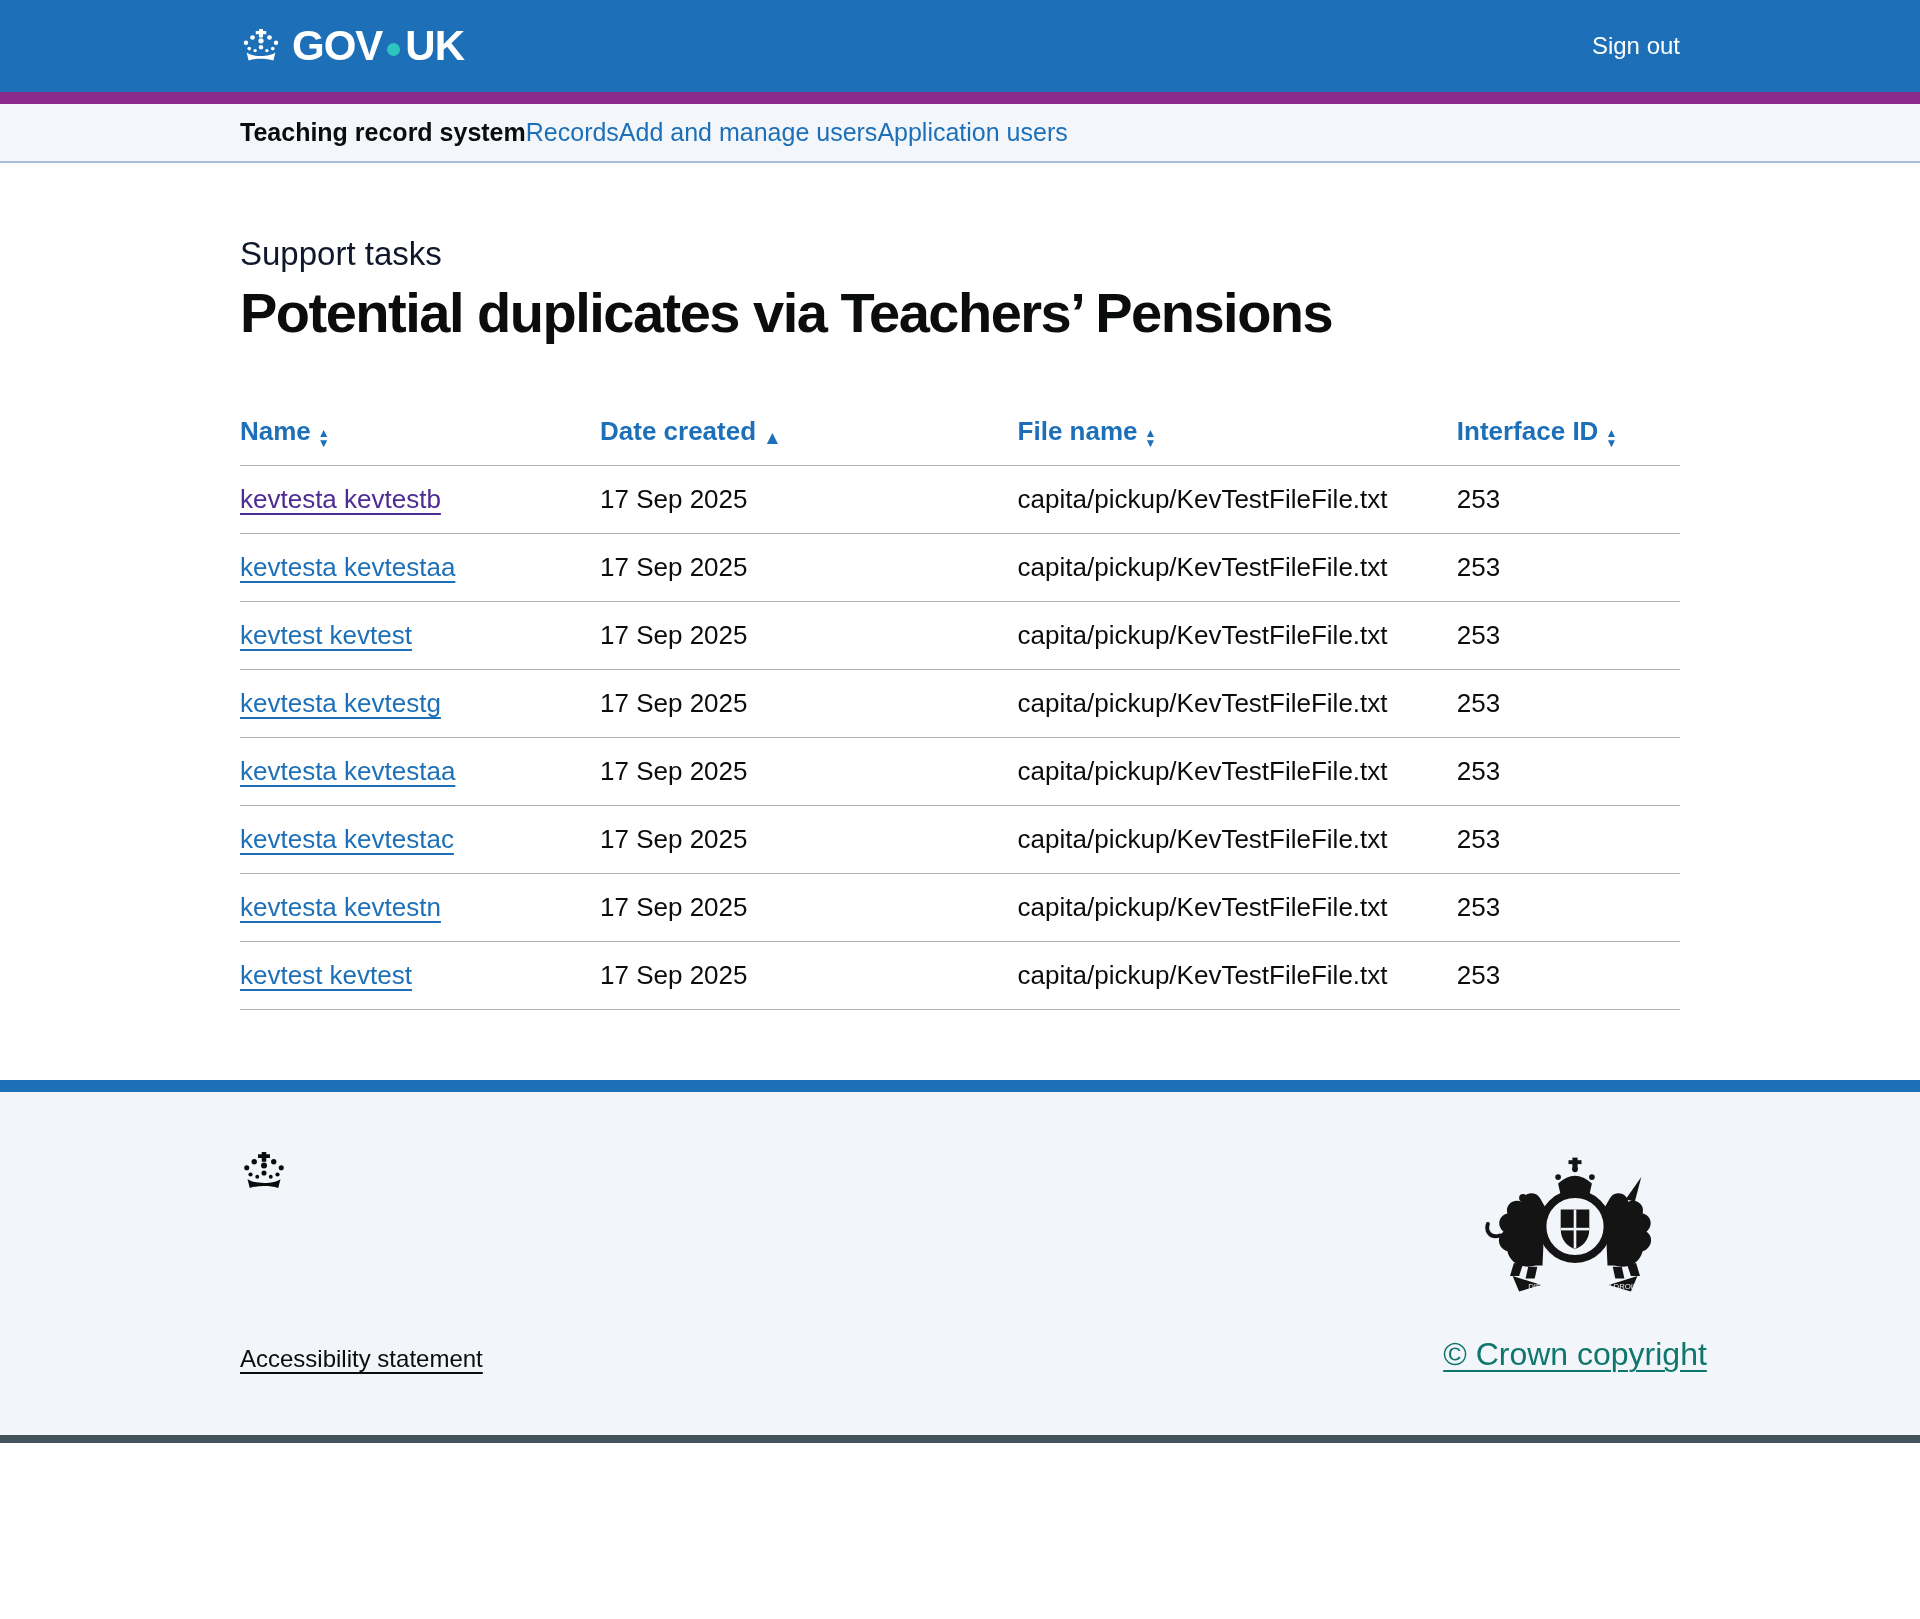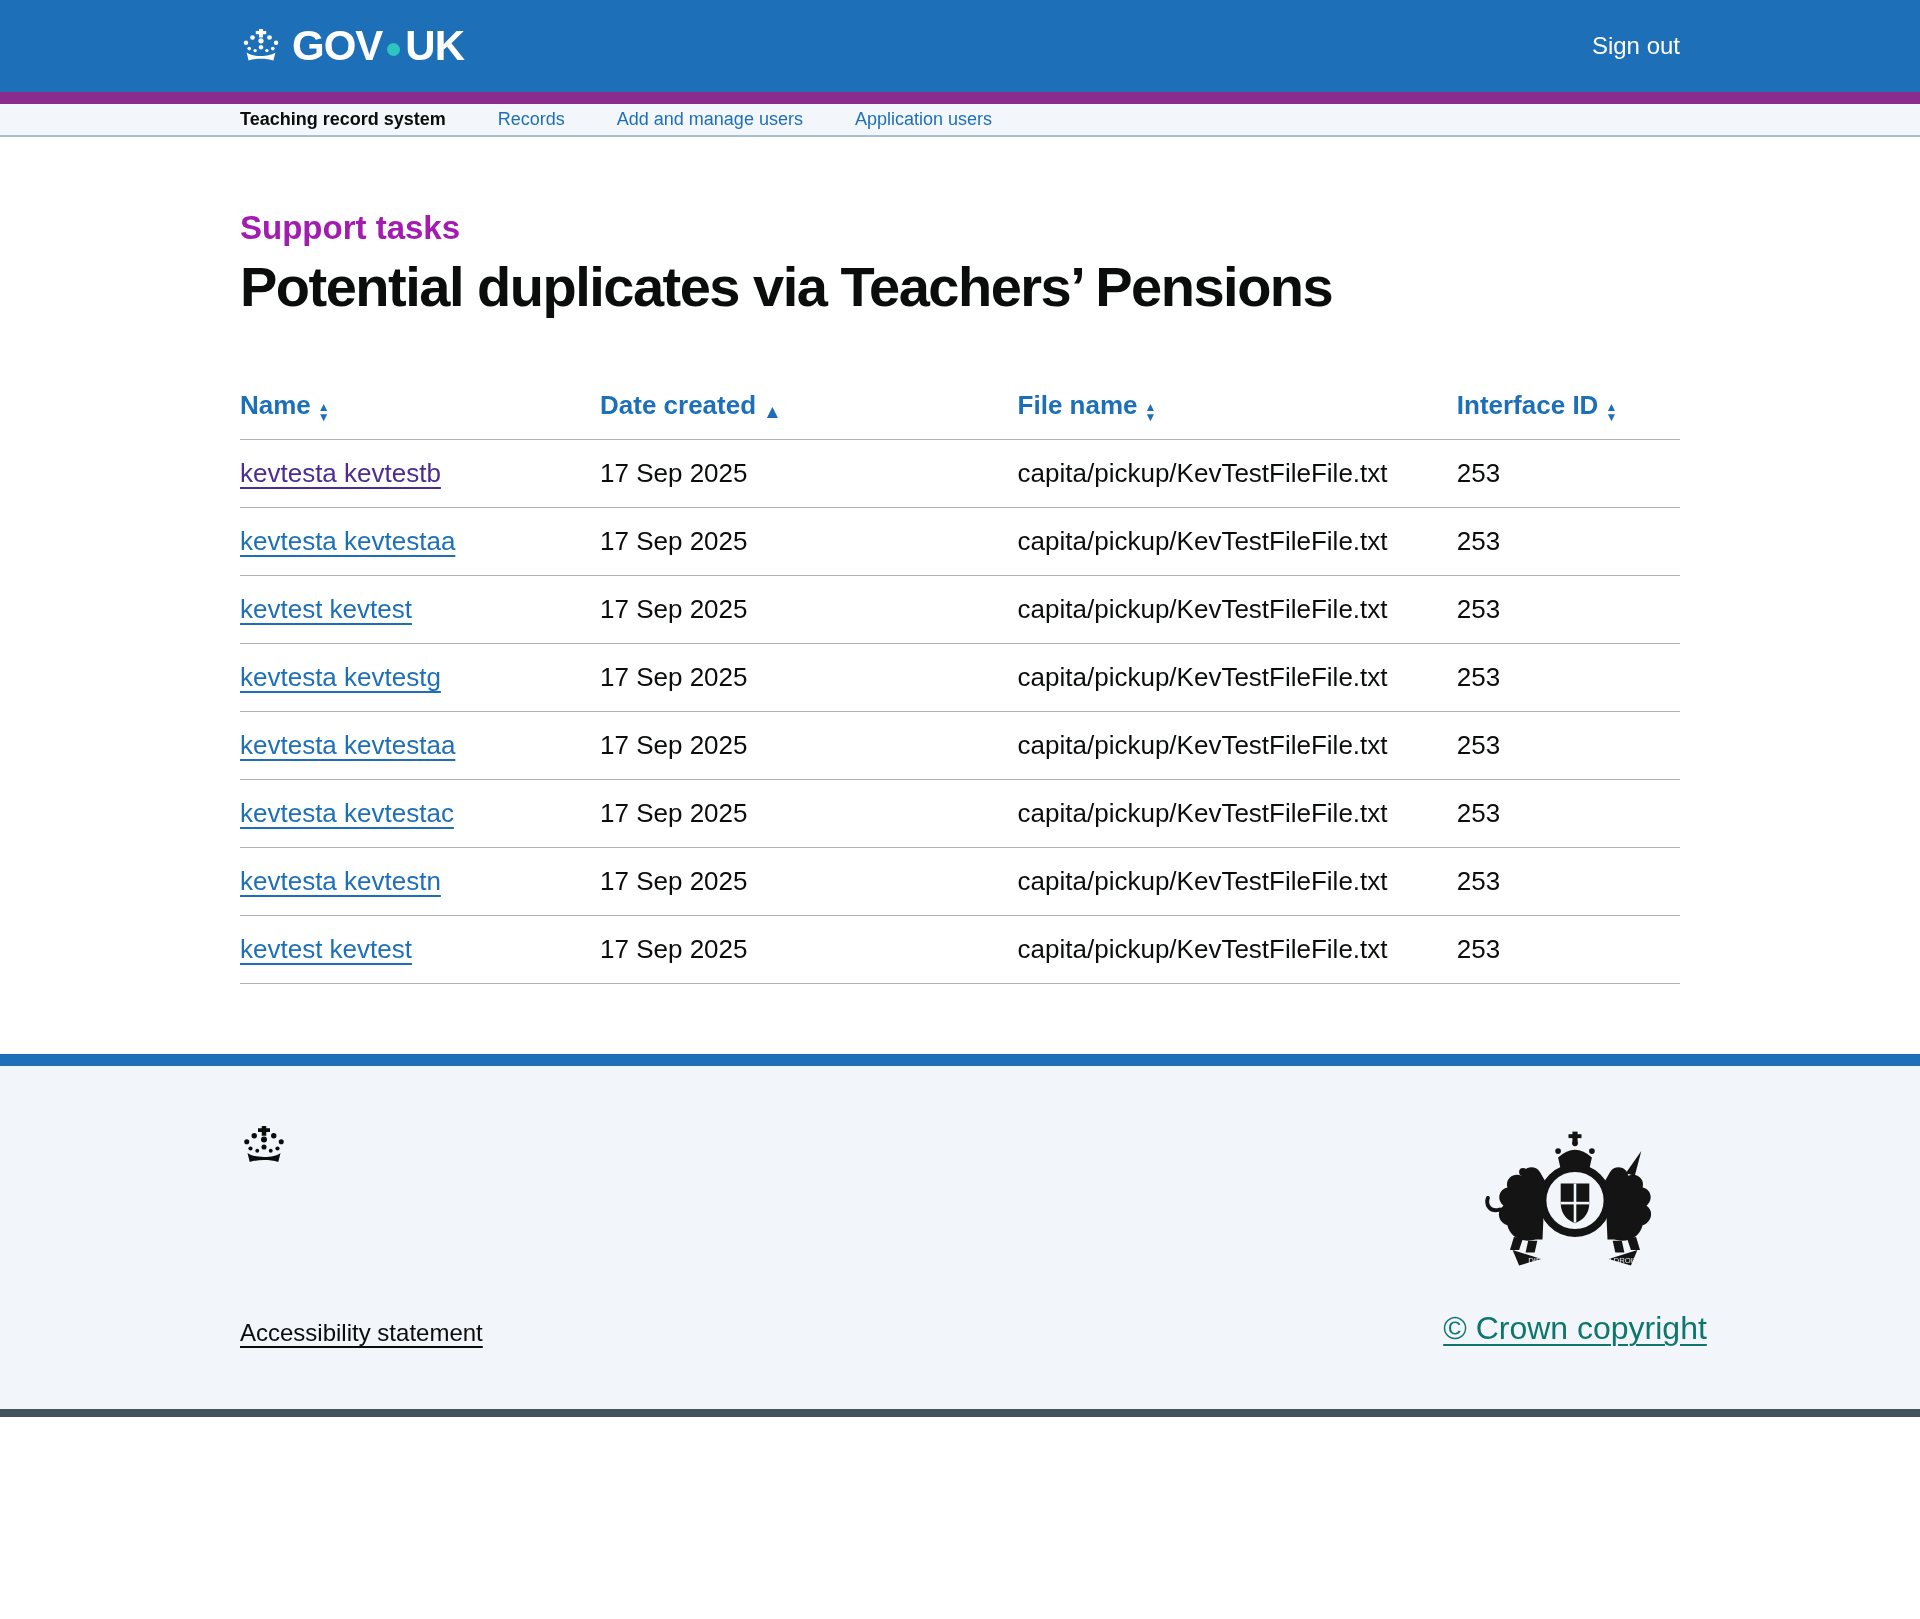--- a/index.html
+++ b/index.html
@@ -17,27 +17,27 @@
   .logo { display: flex; align-items: center; gap: 10px; color: #fff; text-decoration: none; cursor: pointer; }
   .crown-svg { display: block; }
   .logo-text { font-size: 42px; font-weight: 700; letter-spacing: -1px; display: inline-flex; align-items: center; }
   .logo-dot { width: 13px; height: 13px; border-radius: 50%; background: #2cc5c0; display: inline-block; margin: 6px 5px 0 5px; }
   .signout { color: #fff; font-size: 24px; text-decoration: none; cursor: pointer; }
 
   .brand-bar { height: 12px; background: #8b2b8b; }
 
   
   .service-nav { background: #f3f6fa; border-bottom: 2px solid #a5bfd6; }
-  .nav-inner { display: flex; align-items: center; gap: 52px; padding: 5px 0; font-size: 18px; }
+  .nav-inner { display: flex; align-items: center; padding: 14px 0; font-size: 25px; }
   .service-name { font-weight: 700; color: #0b0c0c; text-decoration: none; cursor: pointer; }
   .nav-link { color: #1d70b8; text-decoration: none; cursor: pointer; }
 
   
   main { padding: 72px 0 70px 0; background: #fff; }
-  .caption { font-size: 33px; color: #a21caf; margin: 0 0 10px 0; font-weight: bold; }
+  .caption { font-size: 33px; color: #0f172a; margin: 0 0 10px 0; }
   h1.page-title { font-size: 56px; letter-spacing: -1.5px; font-weight: 700; margin: 0 0 55px 0; line-height: 1.08; }
 
   table.records { width: 100%; border-collapse: collapse; font-size: 26px; }
   th, td { text-align: left; vertical-align: top; padding: 18px 20px 18px 0; border-bottom: 1px solid #b1b4b6; }
   th { font-weight: 700; }
   col.c1 { width: 25%; } col.c2 { width: 29%; } col.c3 { width: 30.5%; } col.c4 { width: 15.5%; }
   .sort-link { color: #1d70b8; text-decoration: none; cursor: pointer; display: inline-flex; align-items: flex-end; }
   .sort-both { display: inline-flex; flex-direction: column; font-size: 12px; line-height: 10px; margin-left: 7px; transform: translateY(1px); }
   .sort-asc { font-size: 19px; margin-left: 7px; line-height: 1; }
   td a.record-link { color: #1d70b8; text-decoration: underline; text-decoration-thickness: 2px; text-underline-offset: 5px; cursor: pointer; }

